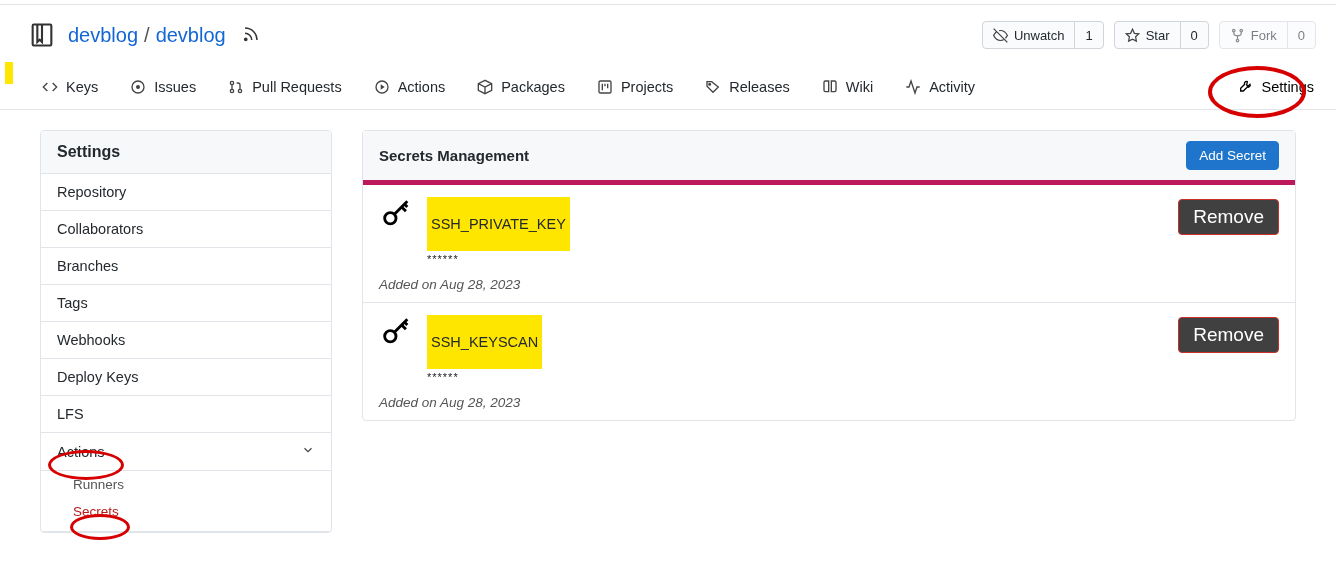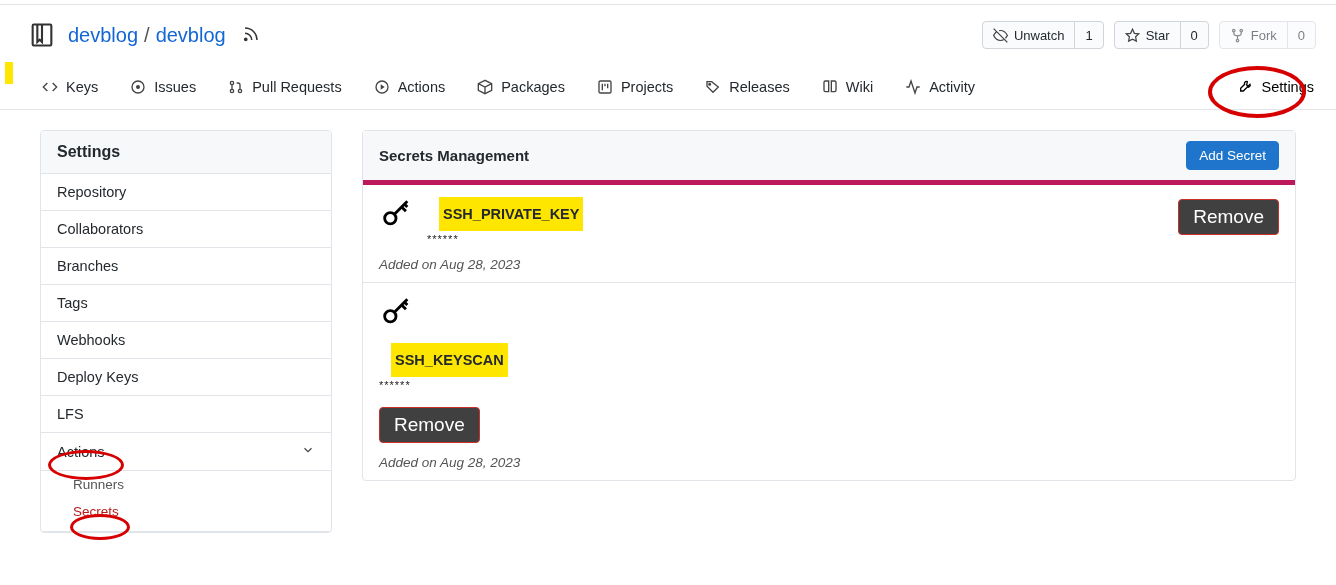--- a/index.html
+++ b/index.html
@@ -81,26 +81,26 @@
   .panel-title { font-weight:600; font-size:15px; }
   .add-btn {
     margin-left:auto; background:#1f75cb; color:#fff; border:1px solid #1f75cb;
     padding:6px 12px; border-radius:4px; font-size:13.5px; cursor:pointer;
   }
   .secret-row {
     display:flex; align-items:flex-start; padding:12px 16px 10px 16px; border-bottom:1px solid #e1e4e8;
     gap:14px;
     flex-wrap:wrap;
   }
-  .secret-row:last-child { border-bottom:none;flex-direction:column; }
+  .secret-row:last-child { border-bottom:none; }
   .key-icon { width:34px; height:34px; flex-shrink:0; }
   .key-icon svg { width:34px; height:34px; }
   .secret-body { flex:1; }
   .secret-name {
-    display:inline-block; background:#ffe600; padding:9px 4px; font-weight:700; font-size:14.5px;margin-left:12px;
+    display:inline-block; background:#ffe600; padding:19px 4px; font-weight:400; font-size:14.5px;
   }
   .secret-mask { font-size:11px; color:#222; margin-top:2px; letter-spacing:1px; }
   .remove-btn {
     background:#404040; color:#fff; border:1px solid #c9302c; padding:6px 14px; border-radius:4px; font-size:19px;
     cursor:pointer; align-self:flex-start; margin-top:2px;
   }
   .added-on { width:100%; font-style:italic; font-size:13.5px; color:#555; margin: -2px 0 0 0; }
 
   .yellow-strip { position:absolute; left:5px; top:62px; width:8px; height:22px; background:#ffe600; }
   .actions-circle {

